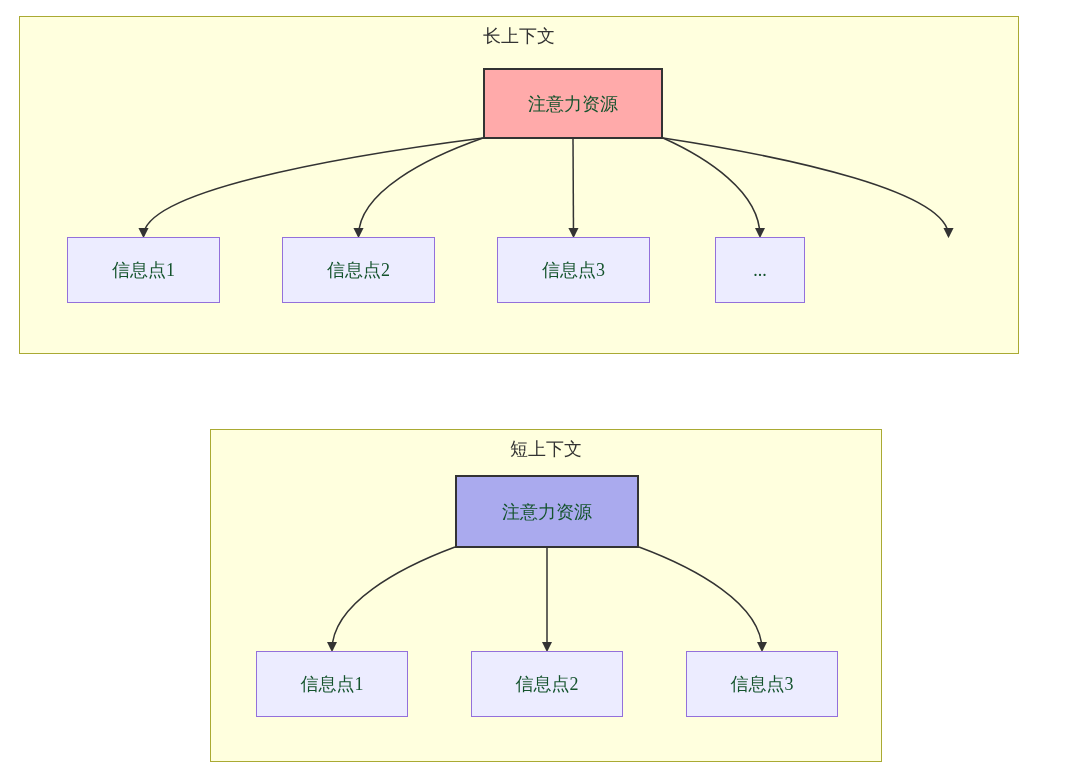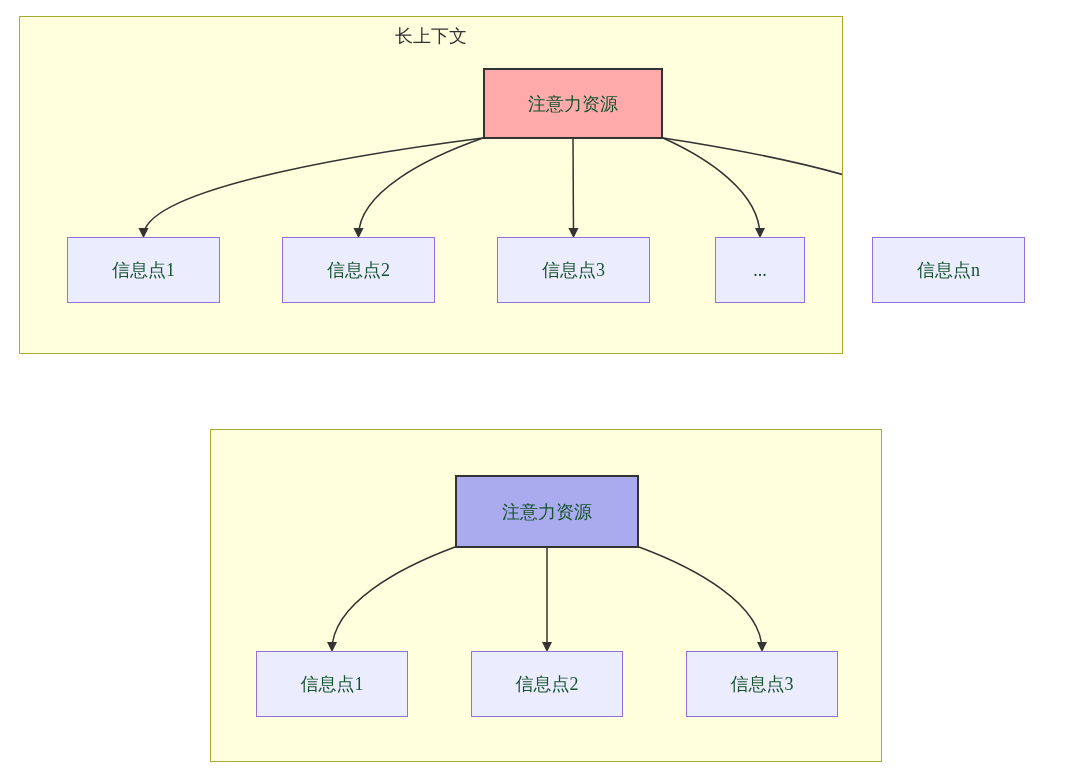--- a/index.html
+++ b/index.html
@@ -40,21 +40,21 @@
     font-size: 18px;
     text-align: center;
     color: #14532d;
   }
   .root-node { border: 2px solid #333333; }
   .info-node { border: 1.5px solid #9370db; background: #ececff; font-family: Liberation Serif, serif; }
 </style>
 </head>
 <body>
 
-<div class="panel" id="panel-long" style="left: 19px; top: 16px; width: 824px; height: 338px; background-color: rgb(255, 255, 222); border-color: rgb(170, 170, 51);">
+<div class="panel" id="panel-long" style="left: 19px; top: 16px; width: 1000px; height: 338px; background-color: rgb(255, 255, 222); border-color: rgb(170, 170, 51);">
 
   <svg class="edges">
       <defs>
         <marker id="panel-long-arrow" viewBox="0 0 10 10" refX="8" refY="5" markerWidth="7" markerHeight="7" orient="auto">
           <path d="M0,0 L10,5 L0,10 z" fill="#333333"></path>
         </marker>
       </defs>
       <path d="M 463 121 C 310.225 140.6, 123.5 174.9, 123.5 219" fill="none" stroke="#333333" stroke-width="1.5" marker-end="url(#panel-long-arrow)"></path>
       <path d="M 463 121 C 406.975 140.6, 338.5 174.9, 338.5 219" fill="none" stroke="#333333" stroke-width="1.5" marker-end="url(#panel-long-arrow)"></path>
       <path d="M 553 121 L 553.5 219" fill="none" stroke="#333333" stroke-width="1.5" marker-end="url(#panel-long-arrow)"></path>
@@ -77,38 +77,36 @@
   </div>
 
   <div class="node info-node" style="left: 477px; top: 220px; width: 153px; height: 66px; background-color: rgb(236, 236, 255); border-color: rgb(147, 112, 219);">
     <span>信息点3</span>
   </div>
 
   <div class="node info-node" style="left: 695px; top: 220px; width: 90px; height: 66px; background-color: rgb(236, 236, 255); border-color: rgb(147, 112, 219);">
     <span>...</span>
   </div>
 
-  <div class="node info-node" style="left: 852px; top: 220px; width: 153px; height: 66px; background-color: rgb(236, 236, 255); border-color: rgb(147, 112, 219);">
-    <span>信息点n</span>
-  </div>
 </div>
 
 <div class="panel" id="panel-short" style="left: 210px; top: 429px; width: 672px; height: 333px; background-color: rgb(255, 255, 222); border-color: rgb(170, 170, 51);">
 
   <svg class="edges">
       <defs>
         <marker id="panel-short-arrow" viewBox="0 0 10 10" refX="8" refY="5" markerWidth="7" markerHeight="7" orient="auto">
           <path d="M0,0 L10,5 L0,10 z" fill="#333333"></path>
         </marker>
       </defs>
       <path d="M 244 117 C 188.65 137.6, 121 173.65, 121 220" fill="none" stroke="#333333" stroke-width="1.5" marker-end="url(#panel-short-arrow)"></path>
       <path d="M 336 117 L 336 220" fill="none" stroke="#333333" stroke-width="1.5" marker-end="url(#panel-short-arrow)"></path>
       <path d="M 428 117 C 483.35 137.6, 551 173.65, 551 220" fill="none" stroke="#333333" stroke-width="1.5" marker-end="url(#panel-short-arrow)"></path>
     </svg>
 
+  <div class="panel-title">短上下文</div>
 
   <div class="node root-node" style="left: 244px; top: 45px; width: 184px; height: 73px; background-color: rgb(170, 170, 238); border-color: rgb(51, 51, 51);">
     <span>注意力资源</span>
   </div>
 
   <div class="node info-node" style="left: 45px; top: 221px; width: 152px; height: 66px; background-color: rgb(236, 236, 255); border-color: rgb(147, 112, 219);">
     <span>信息点1</span>
   </div>
 
   <div class="node info-node" style="left: 260px; top: 221px; width: 152px; height: 66px; background-color: rgb(236, 236, 255); border-color: rgb(147, 112, 219);">

